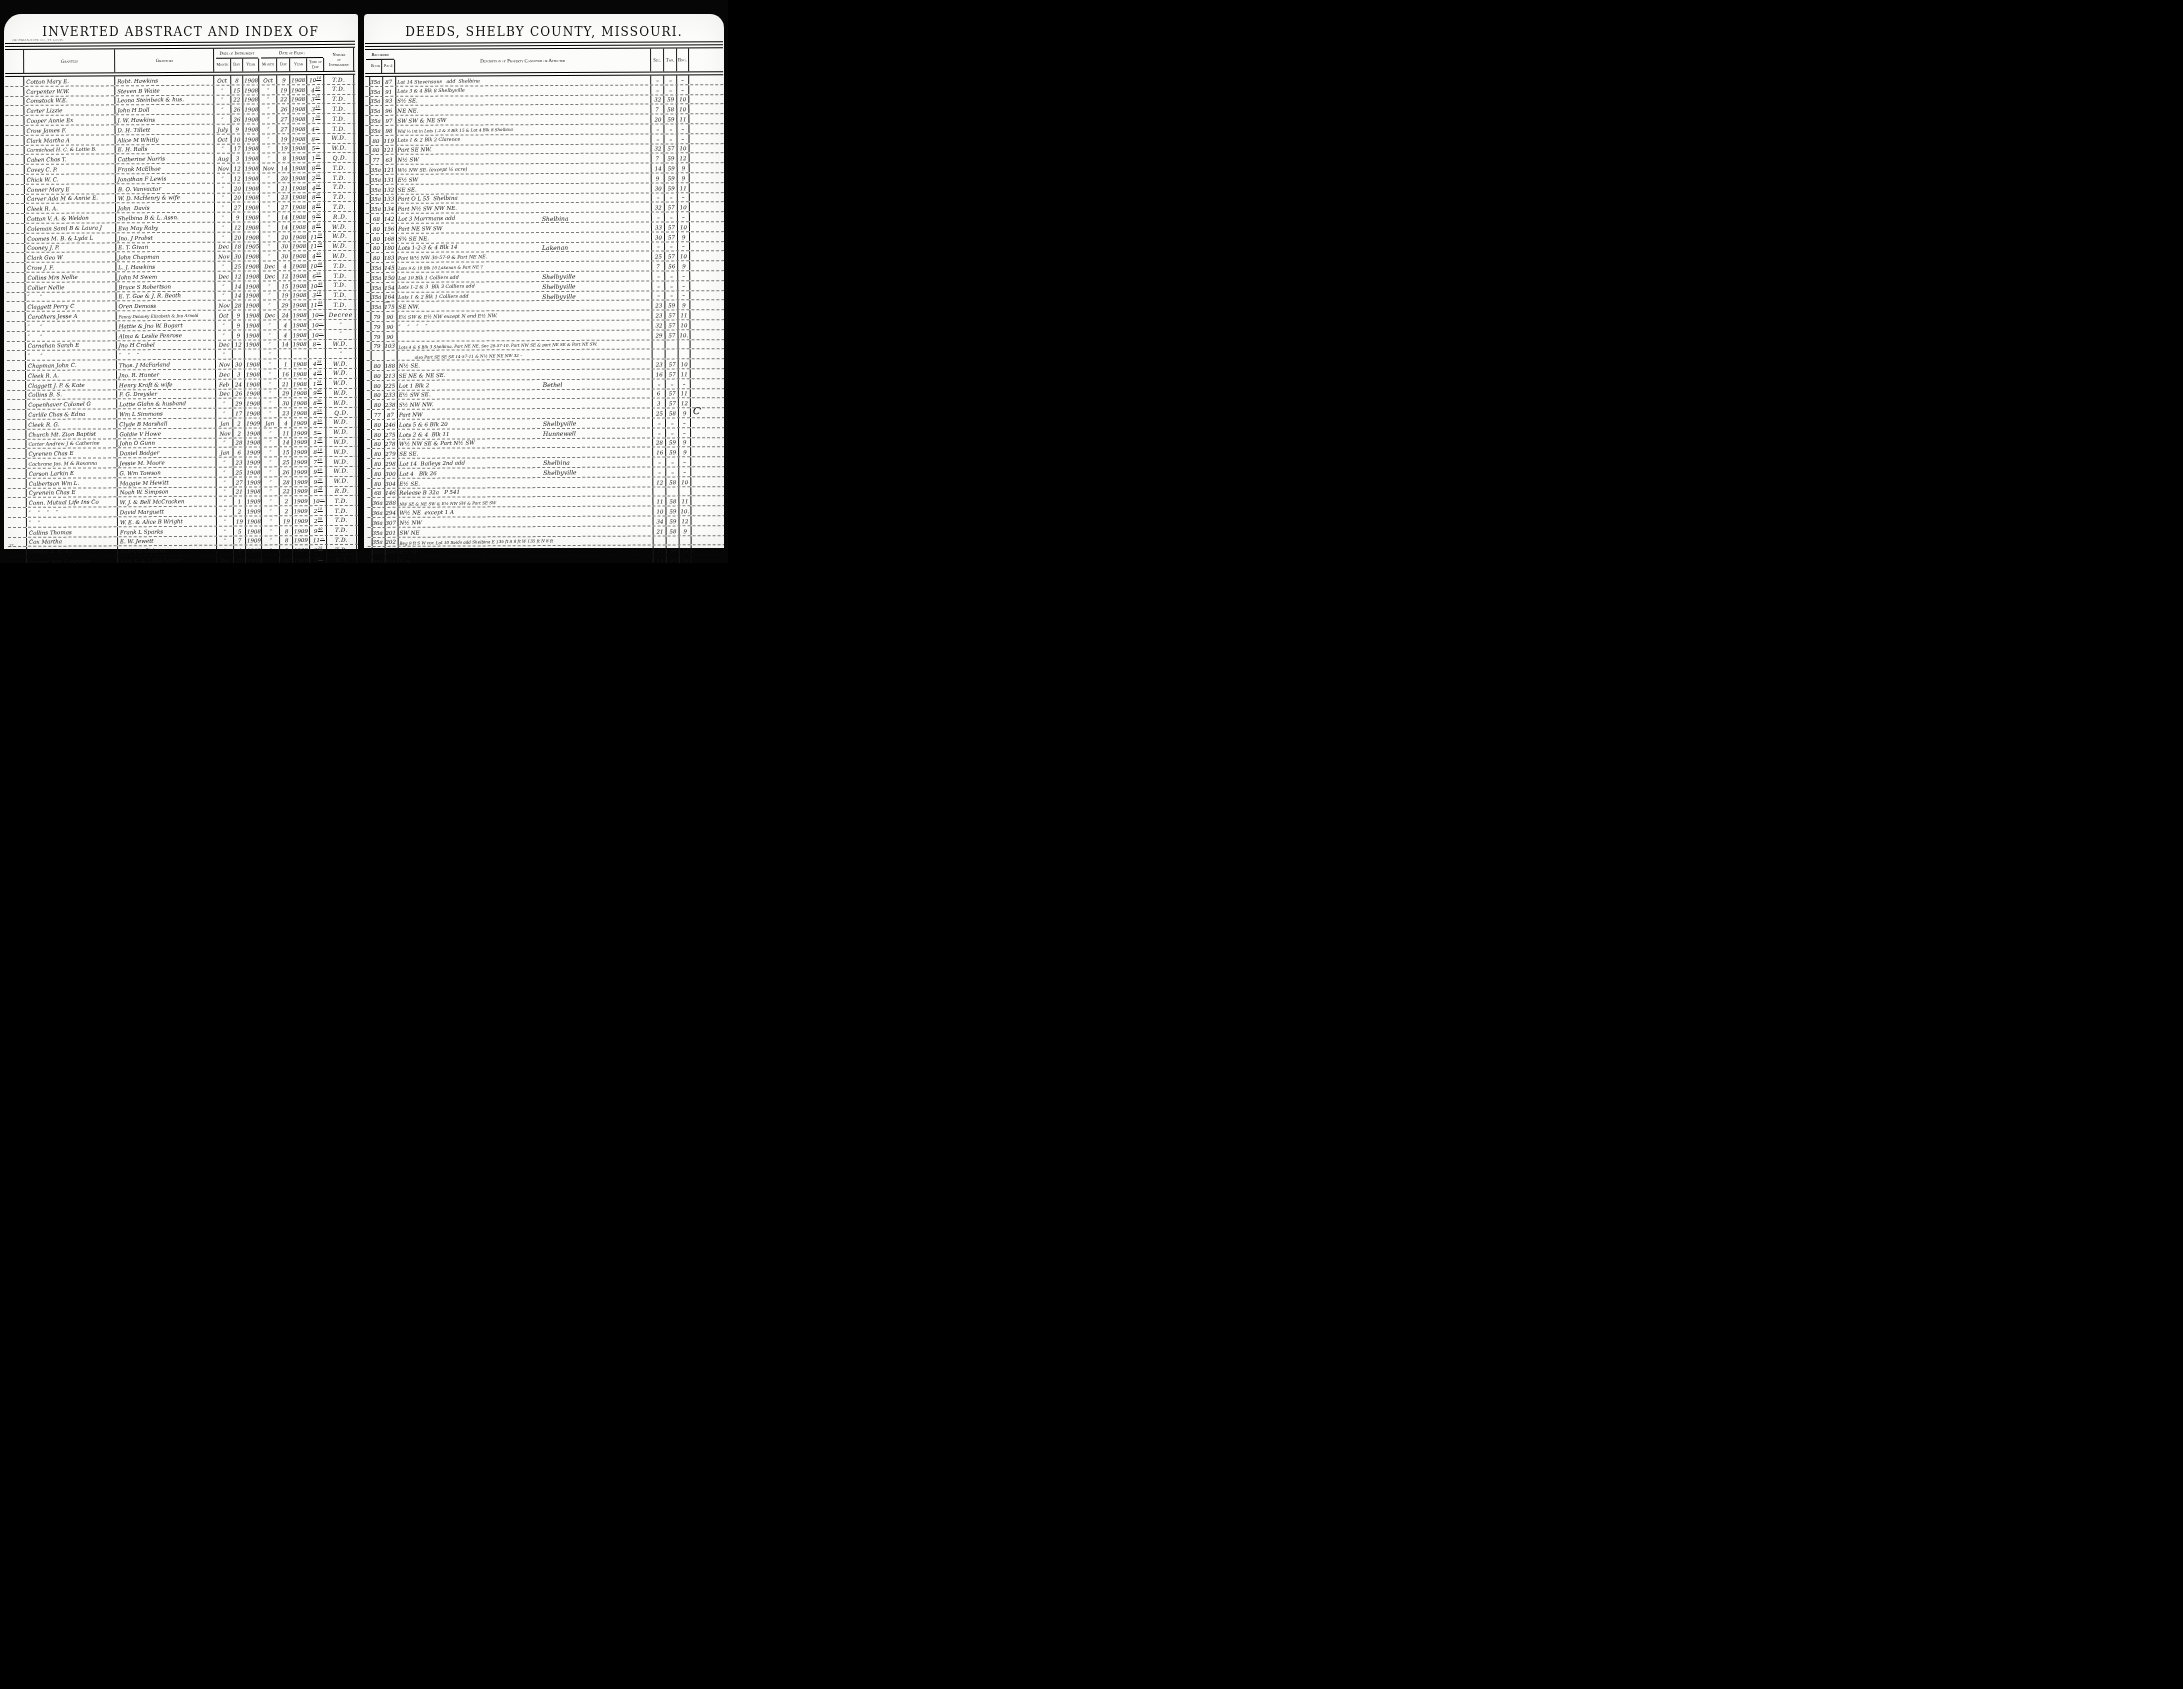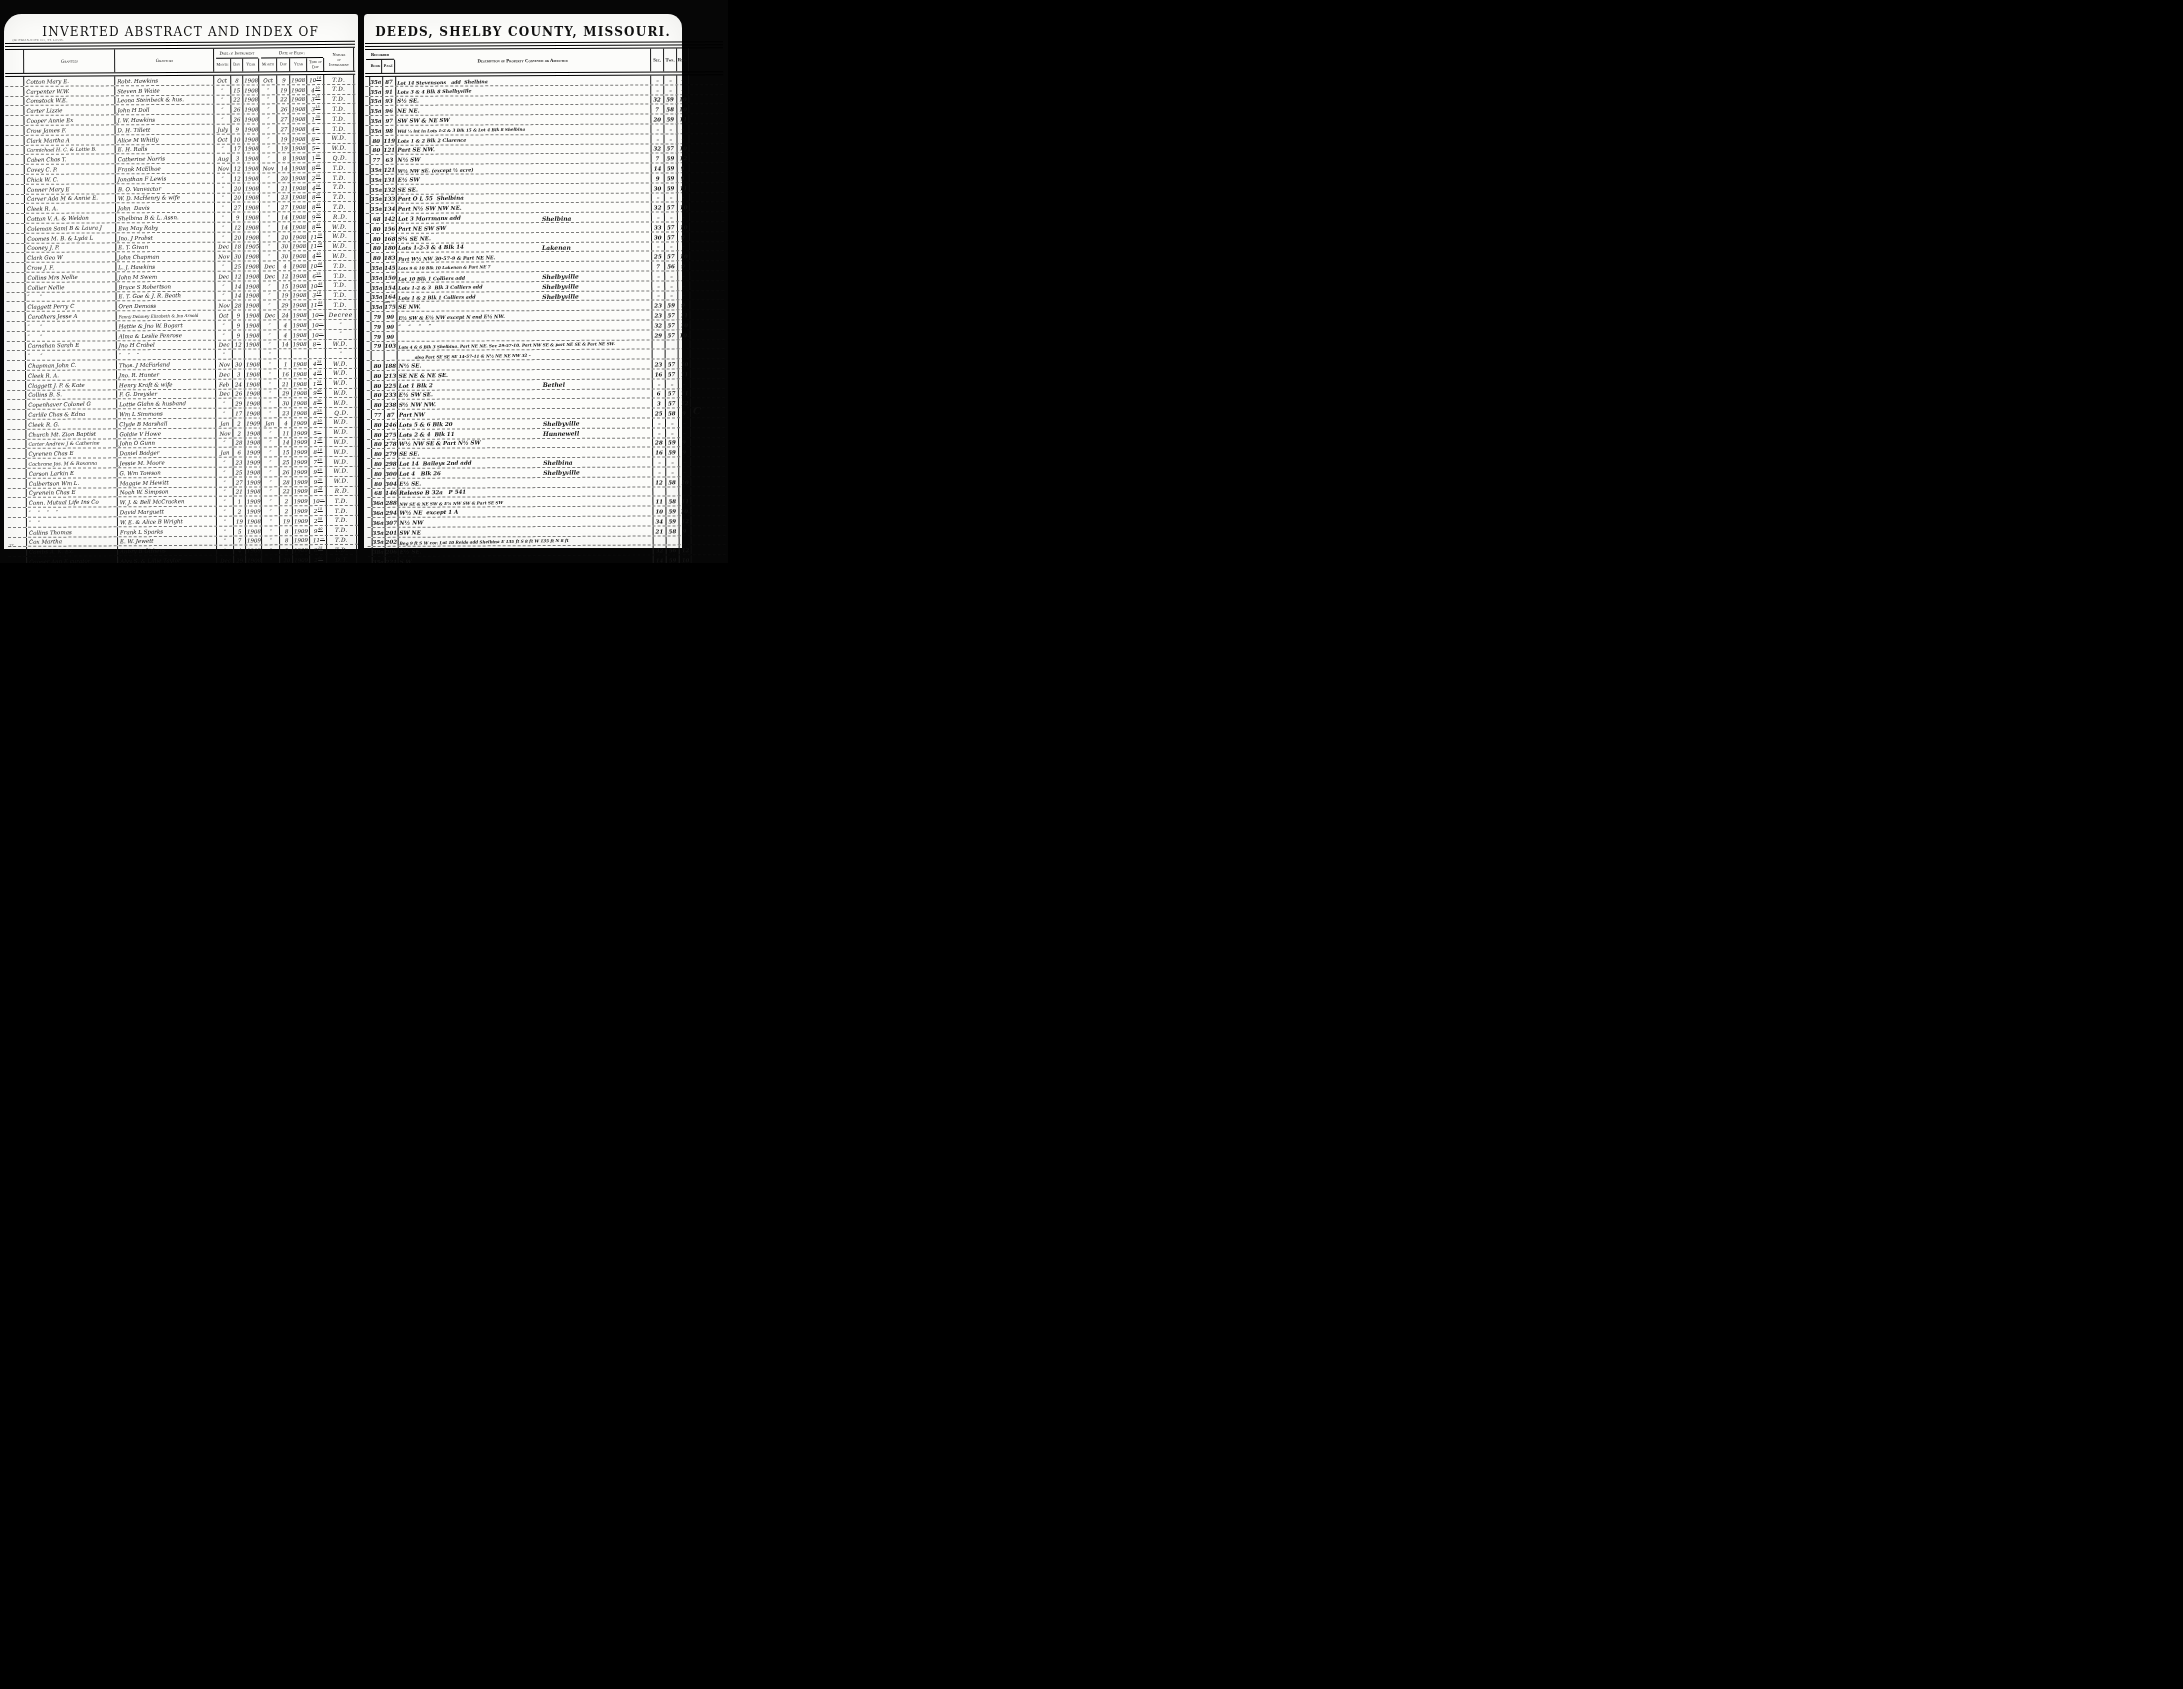--- a/index.html
+++ b/index.html
@@ -1,21 +1,21 @@
 <!DOCTYPE html>
 <html style="font-size:7.4px"><head>
 <meta charset="utf-8">
 <style>
   html,body{margin:0;padding:0;background:#000;}
   #stage{position:relative;width:728px;height:563px;background:#060606;overflow:hidden;
          font-family:"Liberation Serif",serif;}
   
   .page{position:absolute;top:14px;background:#fcfcfa;box-shadow:inset 0 0 28px rgba(0,0,0,.06);}
   #pageL{left:3.7px;width:354px;height:535px;border-radius:17.5px 2.8px 0 0;}
-  #pageR{left:364px;width:318px;height:534px;border-radius:3.7px 14px 0 0;font-weight:bold;}
+  #pageR{left:364px;width:360px;height:534px;border-radius:3.7px 14px 0 0;}
   .title{position:absolute;top:11px;left:0;width:100%;text-align:center;
          font-family:"DejaVu Serif",serif;font-size:12px;letter-spacing:1.2px;color:#101010;white-space:nowrap;}
   .imprint{position:absolute;font-size:3px;color:#3a3a3a;letter-spacing:0.2px;font-variant:small-caps;
            transform:rotate(-.3deg);opacity:.8;}
   .cornermark{position:absolute;bottom:1.4px;left:5.5px;font-size:4.1px;font-style:italic;color:#444;}
   
   .tbl{position:absolute;top:29px;}
   #tblL{left:1.8px;width:350px;transform:rotate(-.35deg);transform-origin:0 0;}
   #tblR{left:0.9px;width:358px;transform:rotate(-.3deg);transform-origin:0 0;}
   .topbar{height:2.3px;border-top:1.4px solid #000;border-bottom:0.5px solid #000;}

